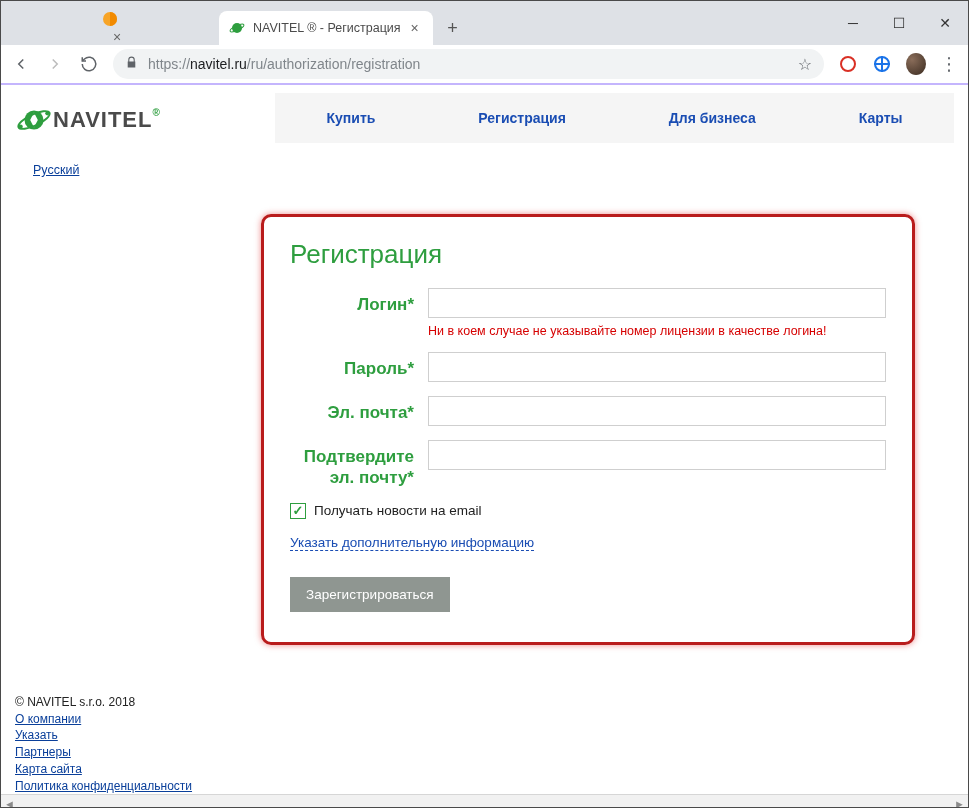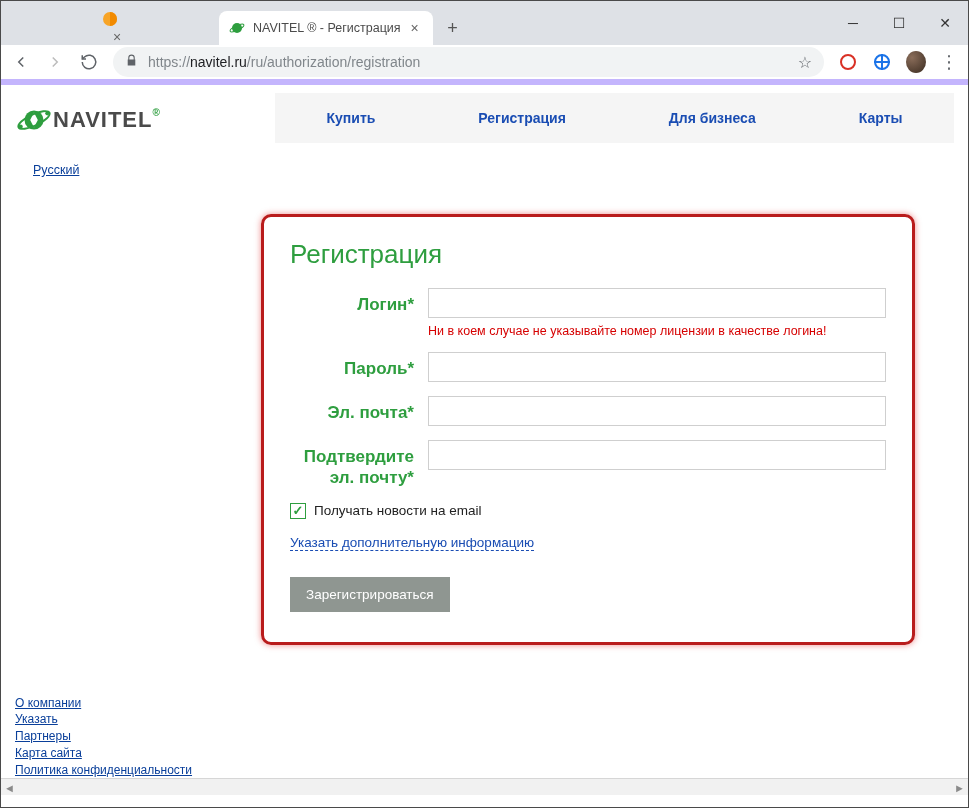--- a/index.html
+++ b/index.html
@@ -42,21 +42,21 @@
 .tab .favicon { width:16px; height:16px; margin-right:8px; display:inline-flex; align-items:center; justify-content:center; }
 .tab .tab-title { flex:1; white-space: nowrap; overflow:hidden; text-overflow: ellipsis; }
 .tab .tab-close { width:16px; text-align:center; color:#666; font-size:14px; margin-left:6px; cursor:pointer; }
 .newtab { width:28px; height:28px; display:flex; align-items:center; justify-content:center; color:#555; font-size:18px; margin-left:6px; margin-bottom:3px; cursor:pointer; }
 .window-controls { margin-left:auto; display:flex; height:44px; }
 .window-controls div { width:46px; display:flex; align-items:center; justify-content:center; font-size:14px; color:#333; cursor:pointer; }
 
 .toolbar {
   height: 40px;
   background:#fff;
-  border-bottom:6px solid #c4b5fd;
+  border-bottom:2px solid #c4b5fd;
   display:flex;
   align-items:center;
   padding: 0 10px;
   gap:14px;
 }
 .nav-icon { width:20px; height:20px; display:flex; align-items:center; justify-content:center; color:#5f6368; cursor:pointer; }
 .nav-icon.disabled { color:#bcbcbc; }
 .addr-pill {
   flex:1;
   height:30px;
@@ -363,20 +363,21 @@
         </div>
 
         <a class="extra-link">Указать дополнительную информацию</a>
 
         <div>
           <button class="submit-btn">Зарегистрироваться</button>
         </div>
       </div>
 
       <div class="footer">
+        <div class="copyright">© NAVITEL s.r.o. 2018</div>
         <a>О компании</a>
         <a>Указать</a>
         <a>Партнеры</a>
         <a>Карта сайта</a>
         <a>Политика конфиденциальности</a>
       </div>
 
     </div>
     <div class="hscroll">
       <div class="arrow left">◄</div>

